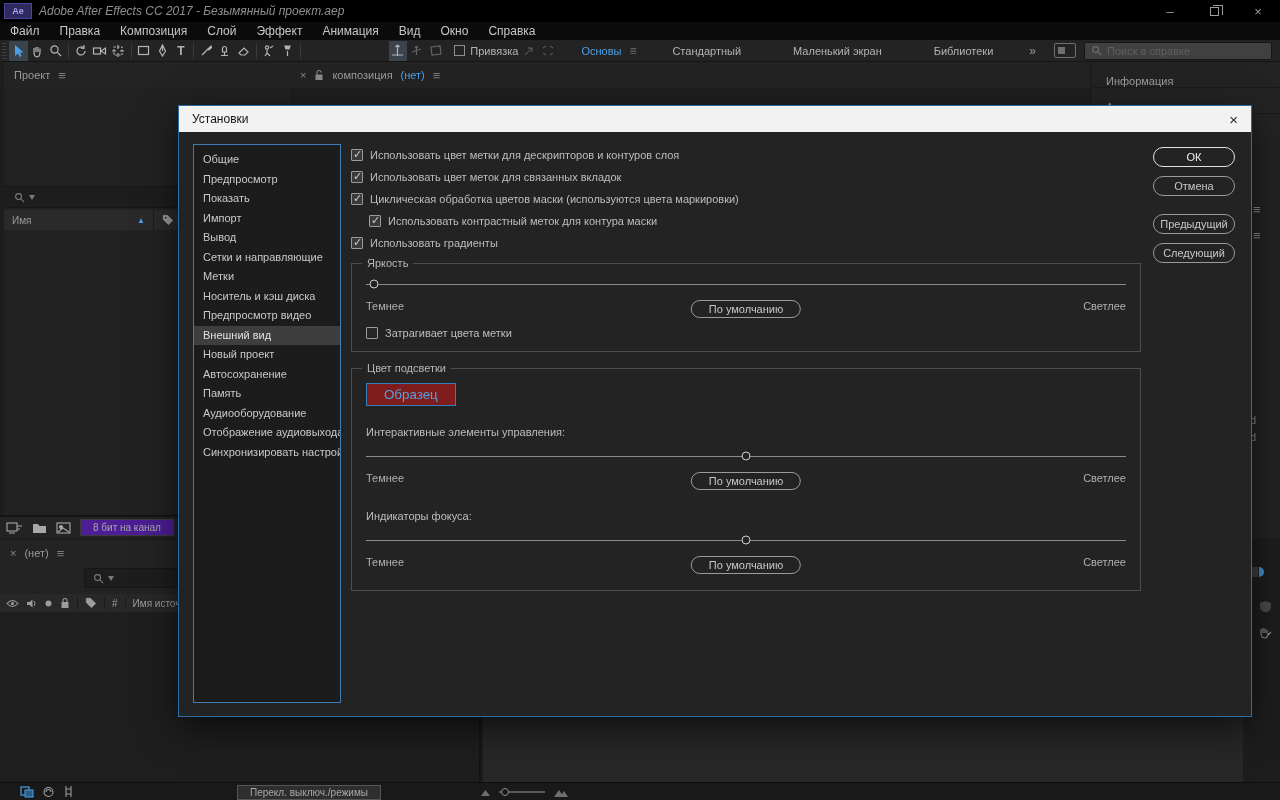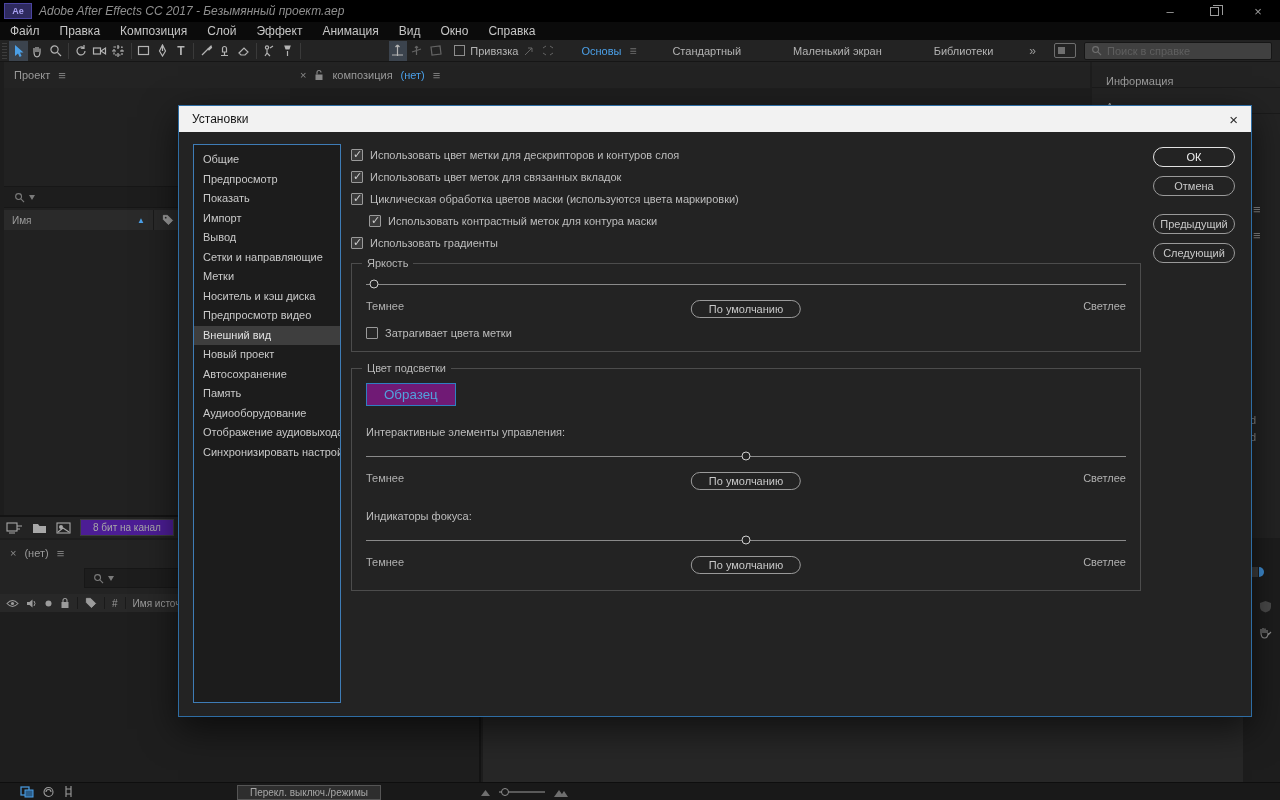--- a/index.html
+++ b/index.html
@@ -100,21 +100,21 @@
   .cb.checked { background:#3a3a3a; }
   .cb.checked::after { content:"✓"; position:absolute; left:1px; top:-2px; color:#cfcfcf; font-size:11px; }
 
   .group { border:1px solid #4c4c4c; position:relative; padding:14px 14px 10px; margin-top:14px; }
   .group-legend { position:absolute; top:-7px; left:10px; background:#232323; padding:0 5px; color:#b8b8b8; }
   .slider { position:relative; height:12px; }
   .slider .track { position:absolute; left:0; right:0; top:50%; height:1px; background:#8a8a8a; }
   .slider .thumb { position:absolute; top:50%; transform:translate(-50%,-50%); width:9px; height:9px; border:1.5px solid #cfcfcf; border-radius:50%; background:#232323; }
   .labels-row { position:relative; display:flex; justify-content:space-between; margin-top:10px; height:18px; color:#b0b0b0; }
   .pill { position:absolute; left:50%; transform:translateX(-50%); border:1px solid #9a9a9a; border-radius:10px; padding:2px 17px; color:#c8c8c8; background:transparent; font-size:11px; white-space:nowrap; }
-  .sample-btn { display:inline-block; border:1px solid #2f7fc1; color:#52a0dd; background:#701a75; padding:3px 17px; margin-bottom:14px; }
+  .sample-btn { display:inline-block; border:1px solid #2f7fc1; color:#52a0dd; background:#7f1d1d; padding:3px 17px; margin-bottom:14px; }
   .ctl-label { color:#bdbdbd; margin:6px 0 12px; }
 
   .dlg-buttons { position:absolute; right:16px; top:15px; width:82px; }
   .dlg-btn { width:82px; text-align:center; border:1px solid #9a9a9a; border-radius:11px; color:#c8c8c8; background:transparent; padding:3px 0; margin-bottom:9px; font-size:11px; white-space:nowrap; }
   .dlg-btn.primary { border-color:#e2e2e2; color:#f0f0f0; }
 
   svg { display:block; }
 </style>
 </head>
 <body>

